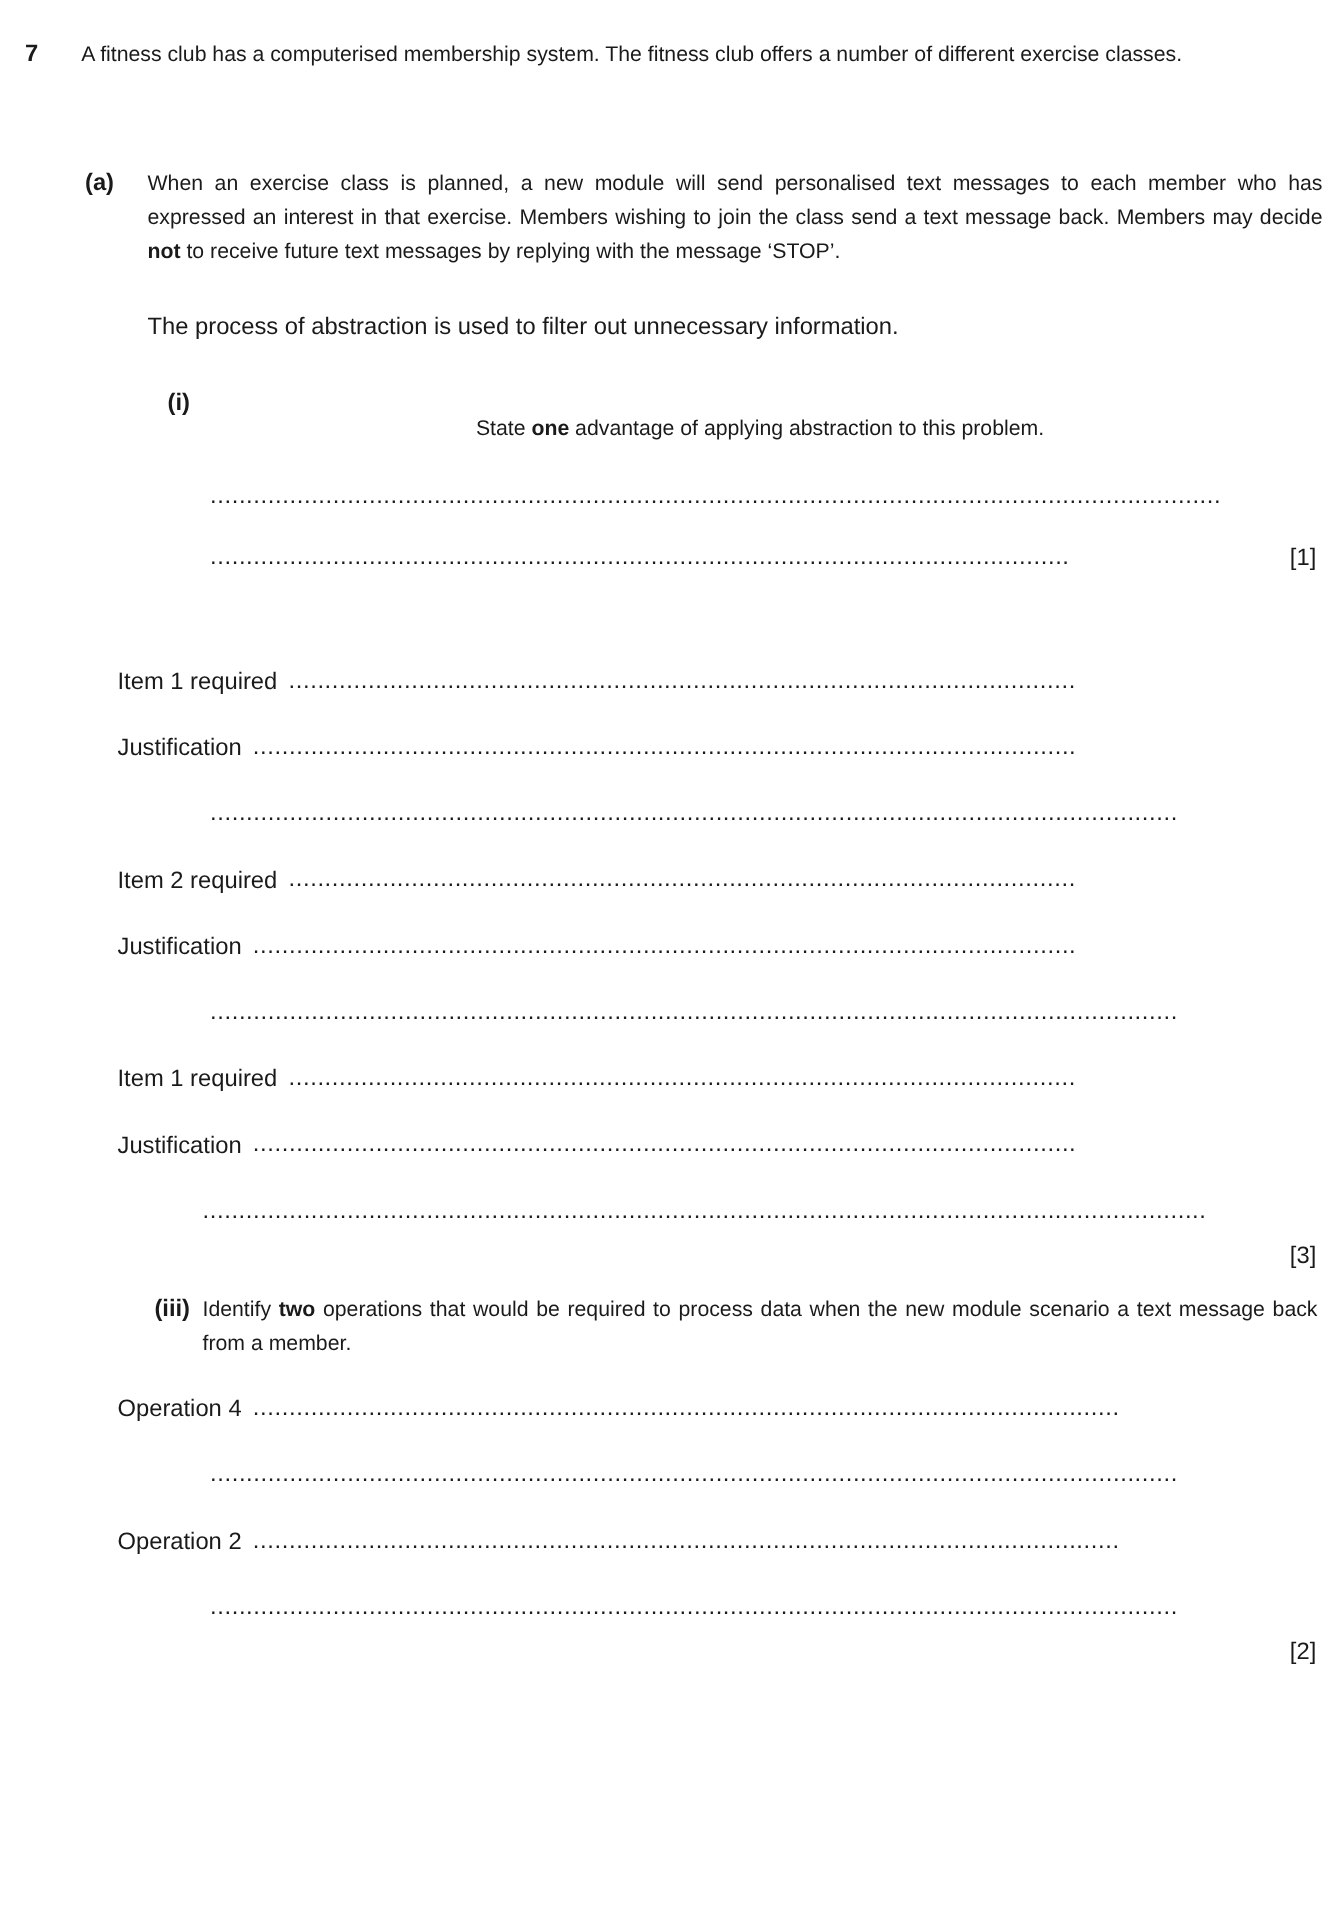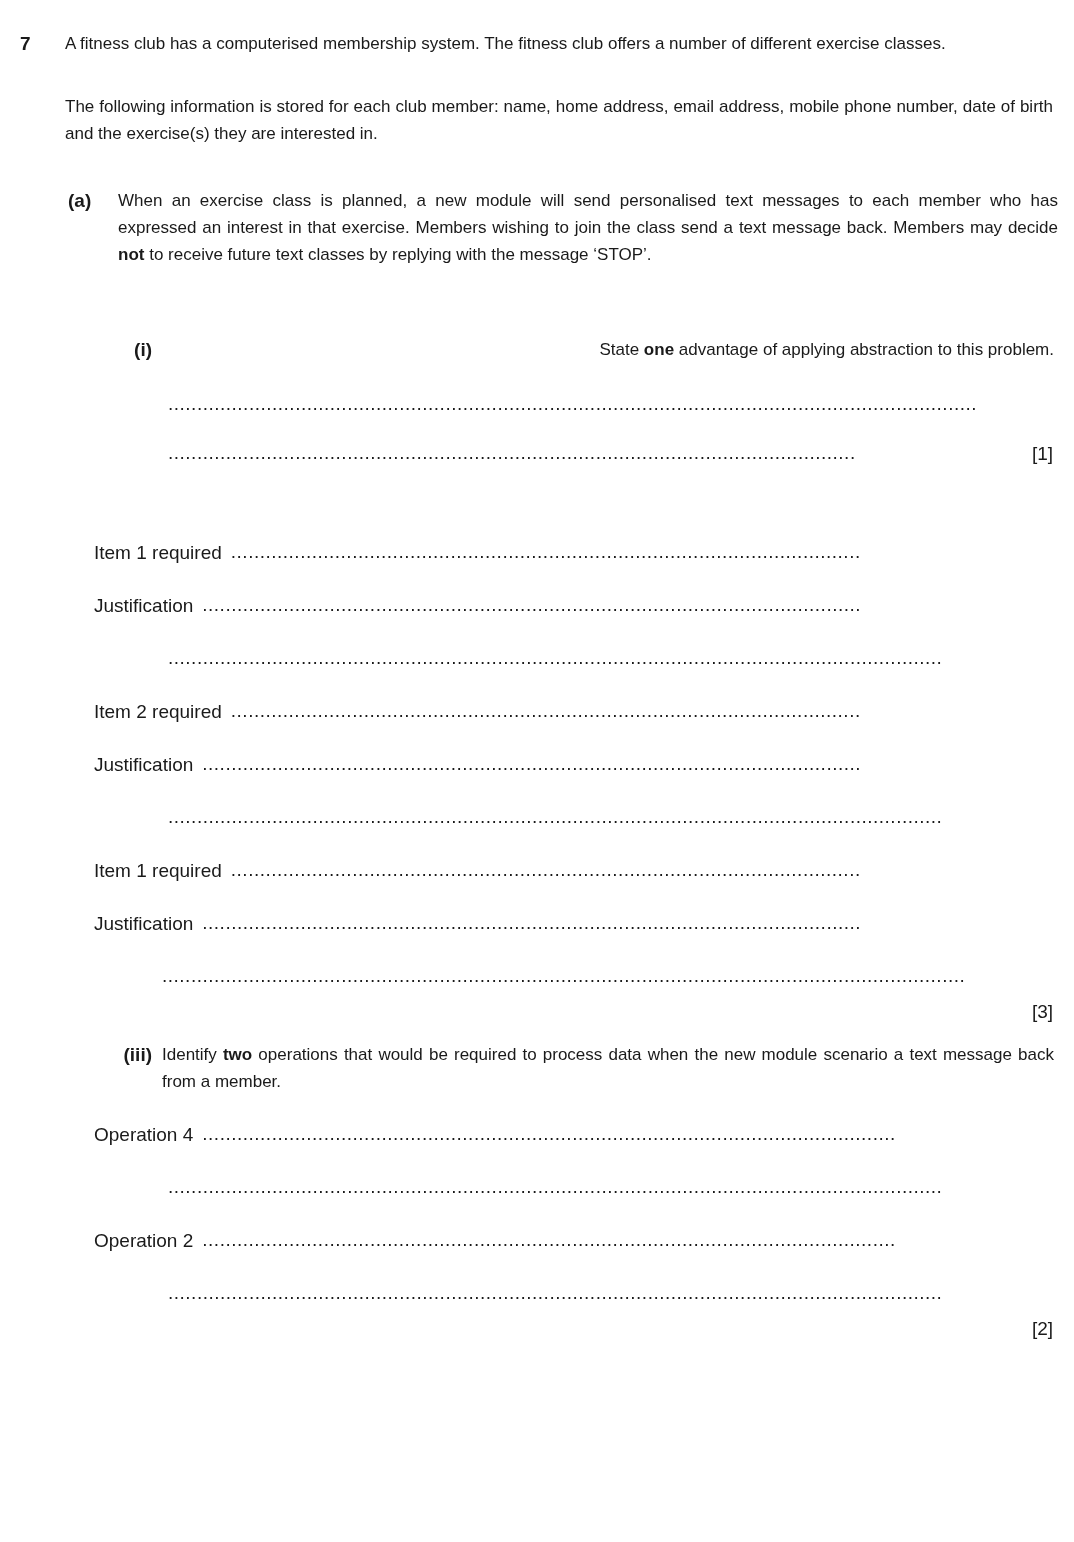--- a/index.html
+++ b/index.html
@@ -37,21 +37,22 @@
     flex: 0 0 auto;
   }
   .qbody {
     flex: 1 1 auto;
     font-size: 17px;
     line-height: 27px;
     text-align: justify;
     text-justify: inter-word;
   }
   .qbody.nojustify {
-    text-align: right;
+    text-align: center;
+    margin-top: 20px;
   }
   b { font-weight: bold; }
 
   
   .lvl0 { padding-left: 20px; }
   .lvl0 .qnum { width: 45px; }
   .lvl0 .qbody { max-width: 988px; }
 
   
   .lvl1 { padding-left: 68px; }
@@ -134,34 +135,31 @@
 
   <div class="sp30"></div>
 
   <div class="qrow lvl0">
     <div class="qnum">7</div>
     <div class="qbody">A fitness club has a computerised membership system. The fitness club offers a number of different exercise classes.</div>
   </div>
 
   <div class="sp36"></div>
 
-  <div class="qrow lvl0">
-    <div class="qnum"></div>
-    <div class="qbody">The following information is stored for each club member: name, home address, email address, mobile phone number, date of birth and the exercise(s) they are interested in.</div>
-  </div>
 
   <div class="sp40"></div>
 
   <div class="qrow lvl1">
     <div class="qnum">(a)</div>
-    <div class="qbody"><span>When an exercise class is planned, a new module will send personalised text messages to each member who has expressed an interest in that exercise. Members wishing to join the class send a text message back. Members may decide </span><b>not</b><span> to receive future text classes by replying with the message ‘STOP’.</span></div>
+    <div class="qbody"><span>When an exercise class is planned, a new module will send personalised text messages to each member who has expressed an interest in that exercise. Members wishing to join the class send a text message back. Members may decide </span><b>not</b><span> to receive future text messages by replying with the message ‘STOP’.</span></div>
   </div>
 
   <div class="sp34"></div>
 
+  <div class="para-a nojustify">The process of abstraction is used to filter out unnecessary information.</div>
 
   <div class="sp34"></div>
 
   <div class="qrow lvl2">
     <div class="qnum rightnum">(i)</div>
     <div class="qbody nojustify"><span>State </span><b>one</b><span> advantage of applying abstraction to this problem.</span></div>
   </div>
 
   <div class="sp28"></div>
 

